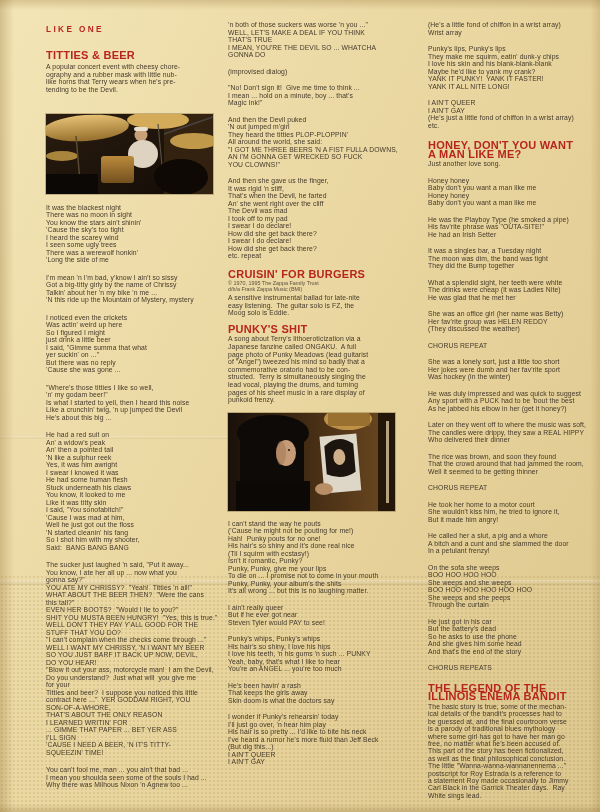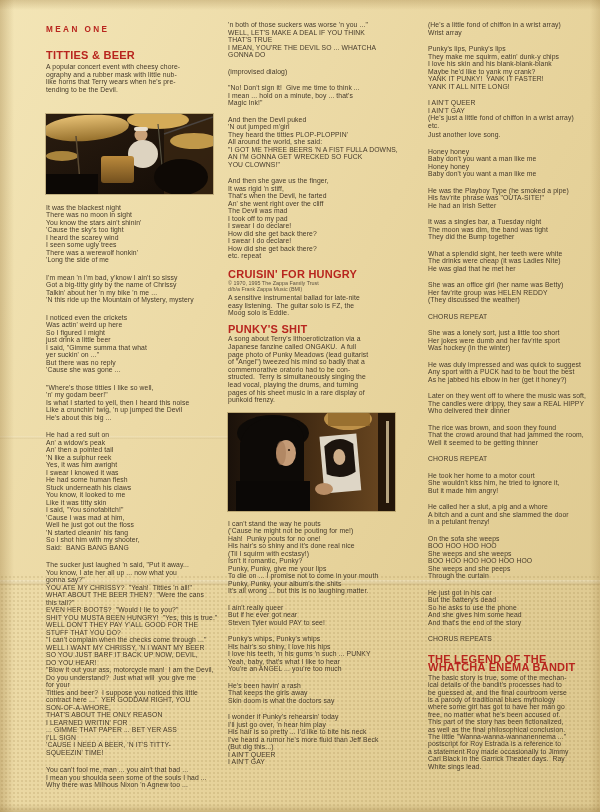--- a/index.html
+++ b/index.html
@@ -96,21 +96,21 @@
 <div class="page">
   <div class="halftone"></div>
   <div class="crease-h"></div>
   <div class="crease-h2"></div>
   <div class="edge l"></div>
   <div class="edge r"></div>
   <div class="edge t"></div>
   <div class="edge b"></div>
 
   <div class="col col1">
-    <div class="heading disc">MEAN ONE</div>
+    <div class="heading disc">LIKE ONE</div>
     <div class="heading song-title">TITTIES &amp; BEER</div>
     <div class="prose intro">A popular concert event with cheesy chore-
 ography and a rubber mask with little nub-
 like horns that Terry wears when he's pre-
 tending to be the Devil.</div>
 
     <div class="photo photo1">
       <svg width="167" height="80" viewBox="0 0 167 80" xmlns="http://www.w3.org/2000/svg">
         <defs>
           <linearGradient id="dbg" x1="0" y1="0" x2="1" y2="1">
@@ -242,21 +242,21 @@
 An' she went right over the cliff
 The Devil was mad
 I took off to my pad
 I swear I do declare!
 How did she get back there?
 I swear I do declare!
 How did she get back there?
 etc. repeat</div>
       </div>
 
-    <div class="heading h-cruisin">CRUISIN' FOR HUNGRY</div>
+    <div class="heading h-cruisin">CRUISIN' FOR BURGERS</div>
     <div class="copyright">© 1970, 1995 The Zappa Family Trust
 d/b/a Frank Zappa Music (BMI)</div>
 
     <div class="prose body-after-heading">A sensitive instrumental ballad for late-nite
 easy listening.  The guitar solo is FZ, the
 Moog solo is Eddie.</div>
 
     <div class="heading h-punky">PUNKY'S SHIT</div>
     <div class="prose body-after-heading">A song about Terry's lithoeroticization via a
 Japanese fanzine called ONGAKU.  A full
@@ -338,20 +338,22 @@
 I love his skin and his blank-blank-blank
 Maybe he'd like to yank my crank?
 YANK IT PUNKY!  YANK IT FASTER!
 YANK IT ALL NITE LONG!</div>
         <div class="stanza">I AIN'T QUEER
 I AIN'T GAY
 (He's just a little fond of chiffon in a wrist array)
 etc.</div>
       </div>
 
+    <div class="heading h-honey">HONEY, DON'T YOU WANT
+A MAN LIKE ME?</div>
     <div class="prose body-after-heading">Just another love song.</div>
 
     <div>
         <div class="stanza">Honey honey
 Baby don't you want a man like me
 Honey honey
 Baby don't you want a man like me</div>
         <div class="stanza">He was the Playboy Type (he smoked a pipe)
 His fav'rite phrase was "OUTA-SITE!"
 He had an Irish Setter</div>
@@ -392,21 +394,21 @@
 Through the curtain</div>
         <div class="stanza">He just got in his car
 But the battery's dead
 So he asks to use the phone
 And she gives him some head
 And that's the end of the story</div>
         <div class="stanza">CHORUS REPEATS</div>
       </div>
 
     <div class="heading h-legend">THE LEGEND OF THE
-WHATCHA ENEMA BANDIT</div>
+ILLINOIS ENEMA BANDIT</div>
     <div class="prose body-after-heading legend-body">The basic story is true, some of the mechan-
 ical details of the bandit's processes had to
 be guessed at, and the final courtroom verse
 is a parody of traditional blues mythology
 where some girl has got to have her man go
 free, no matter what he's been accused of.
 This part of the story has been fictionalized,
 as well as the final philosophical conclusion.
 The little "Wanna-wanna-wannanennema ..."
 postscript for Roy Estrada is a reference to

